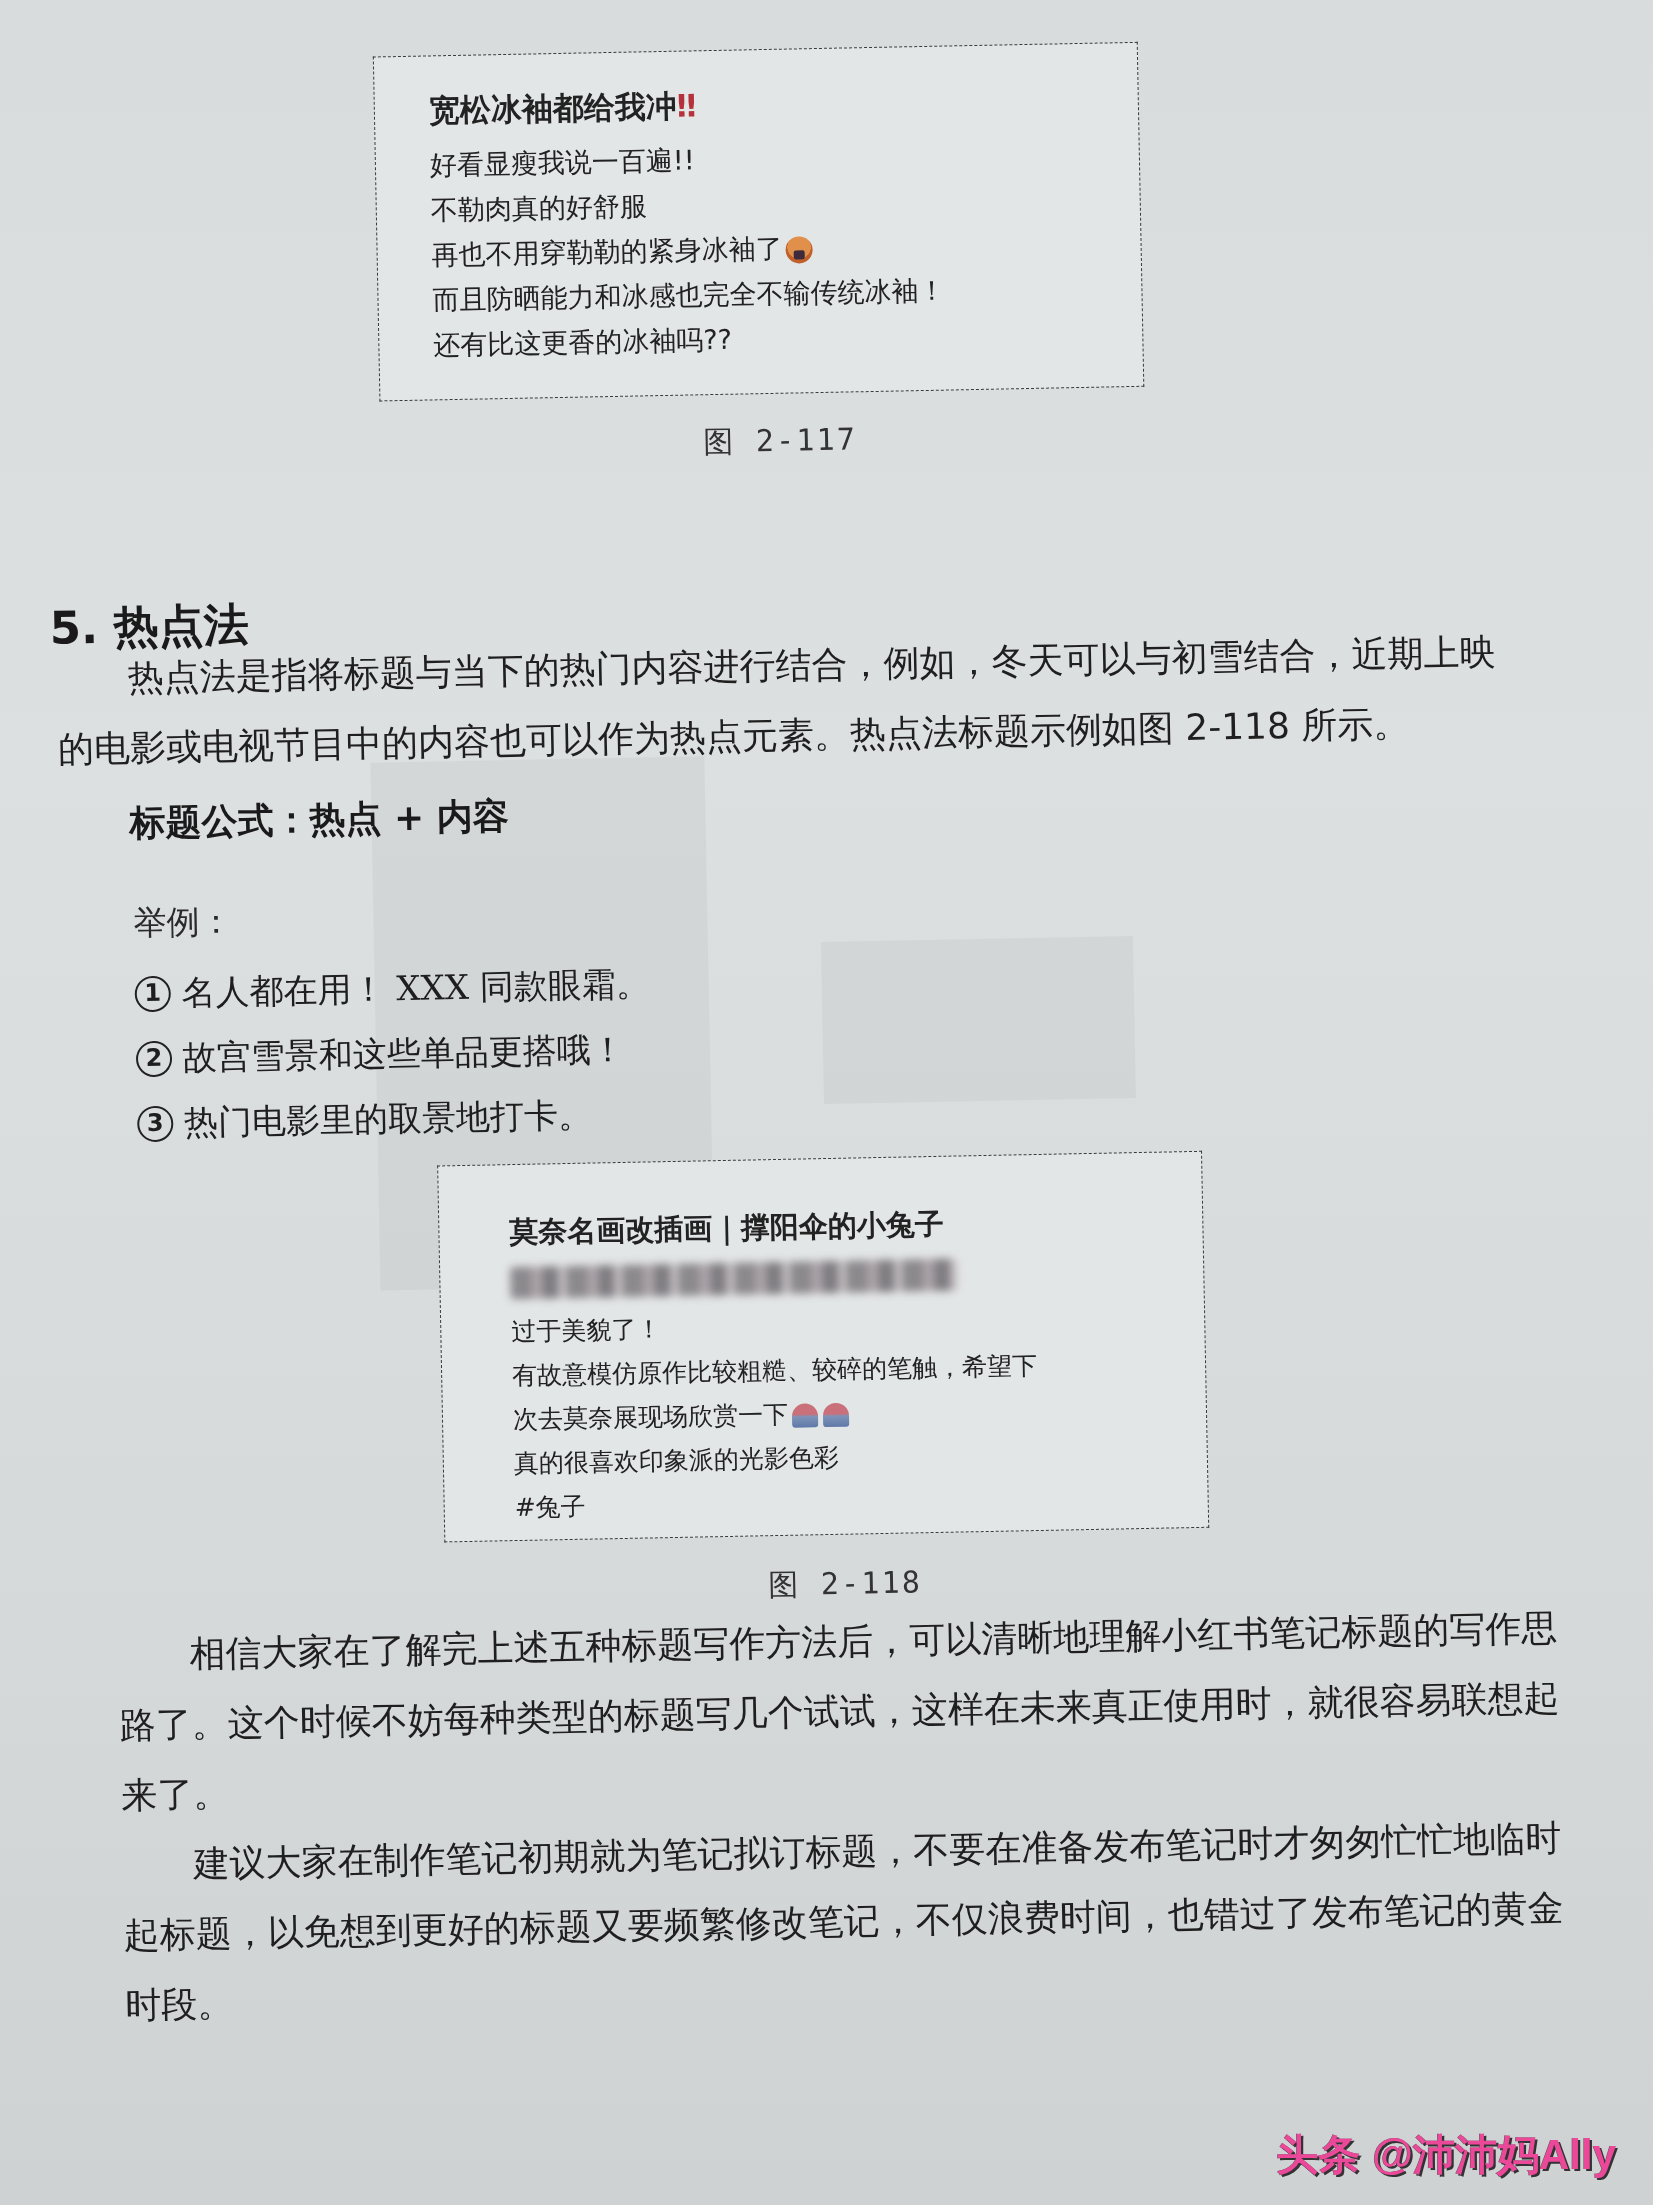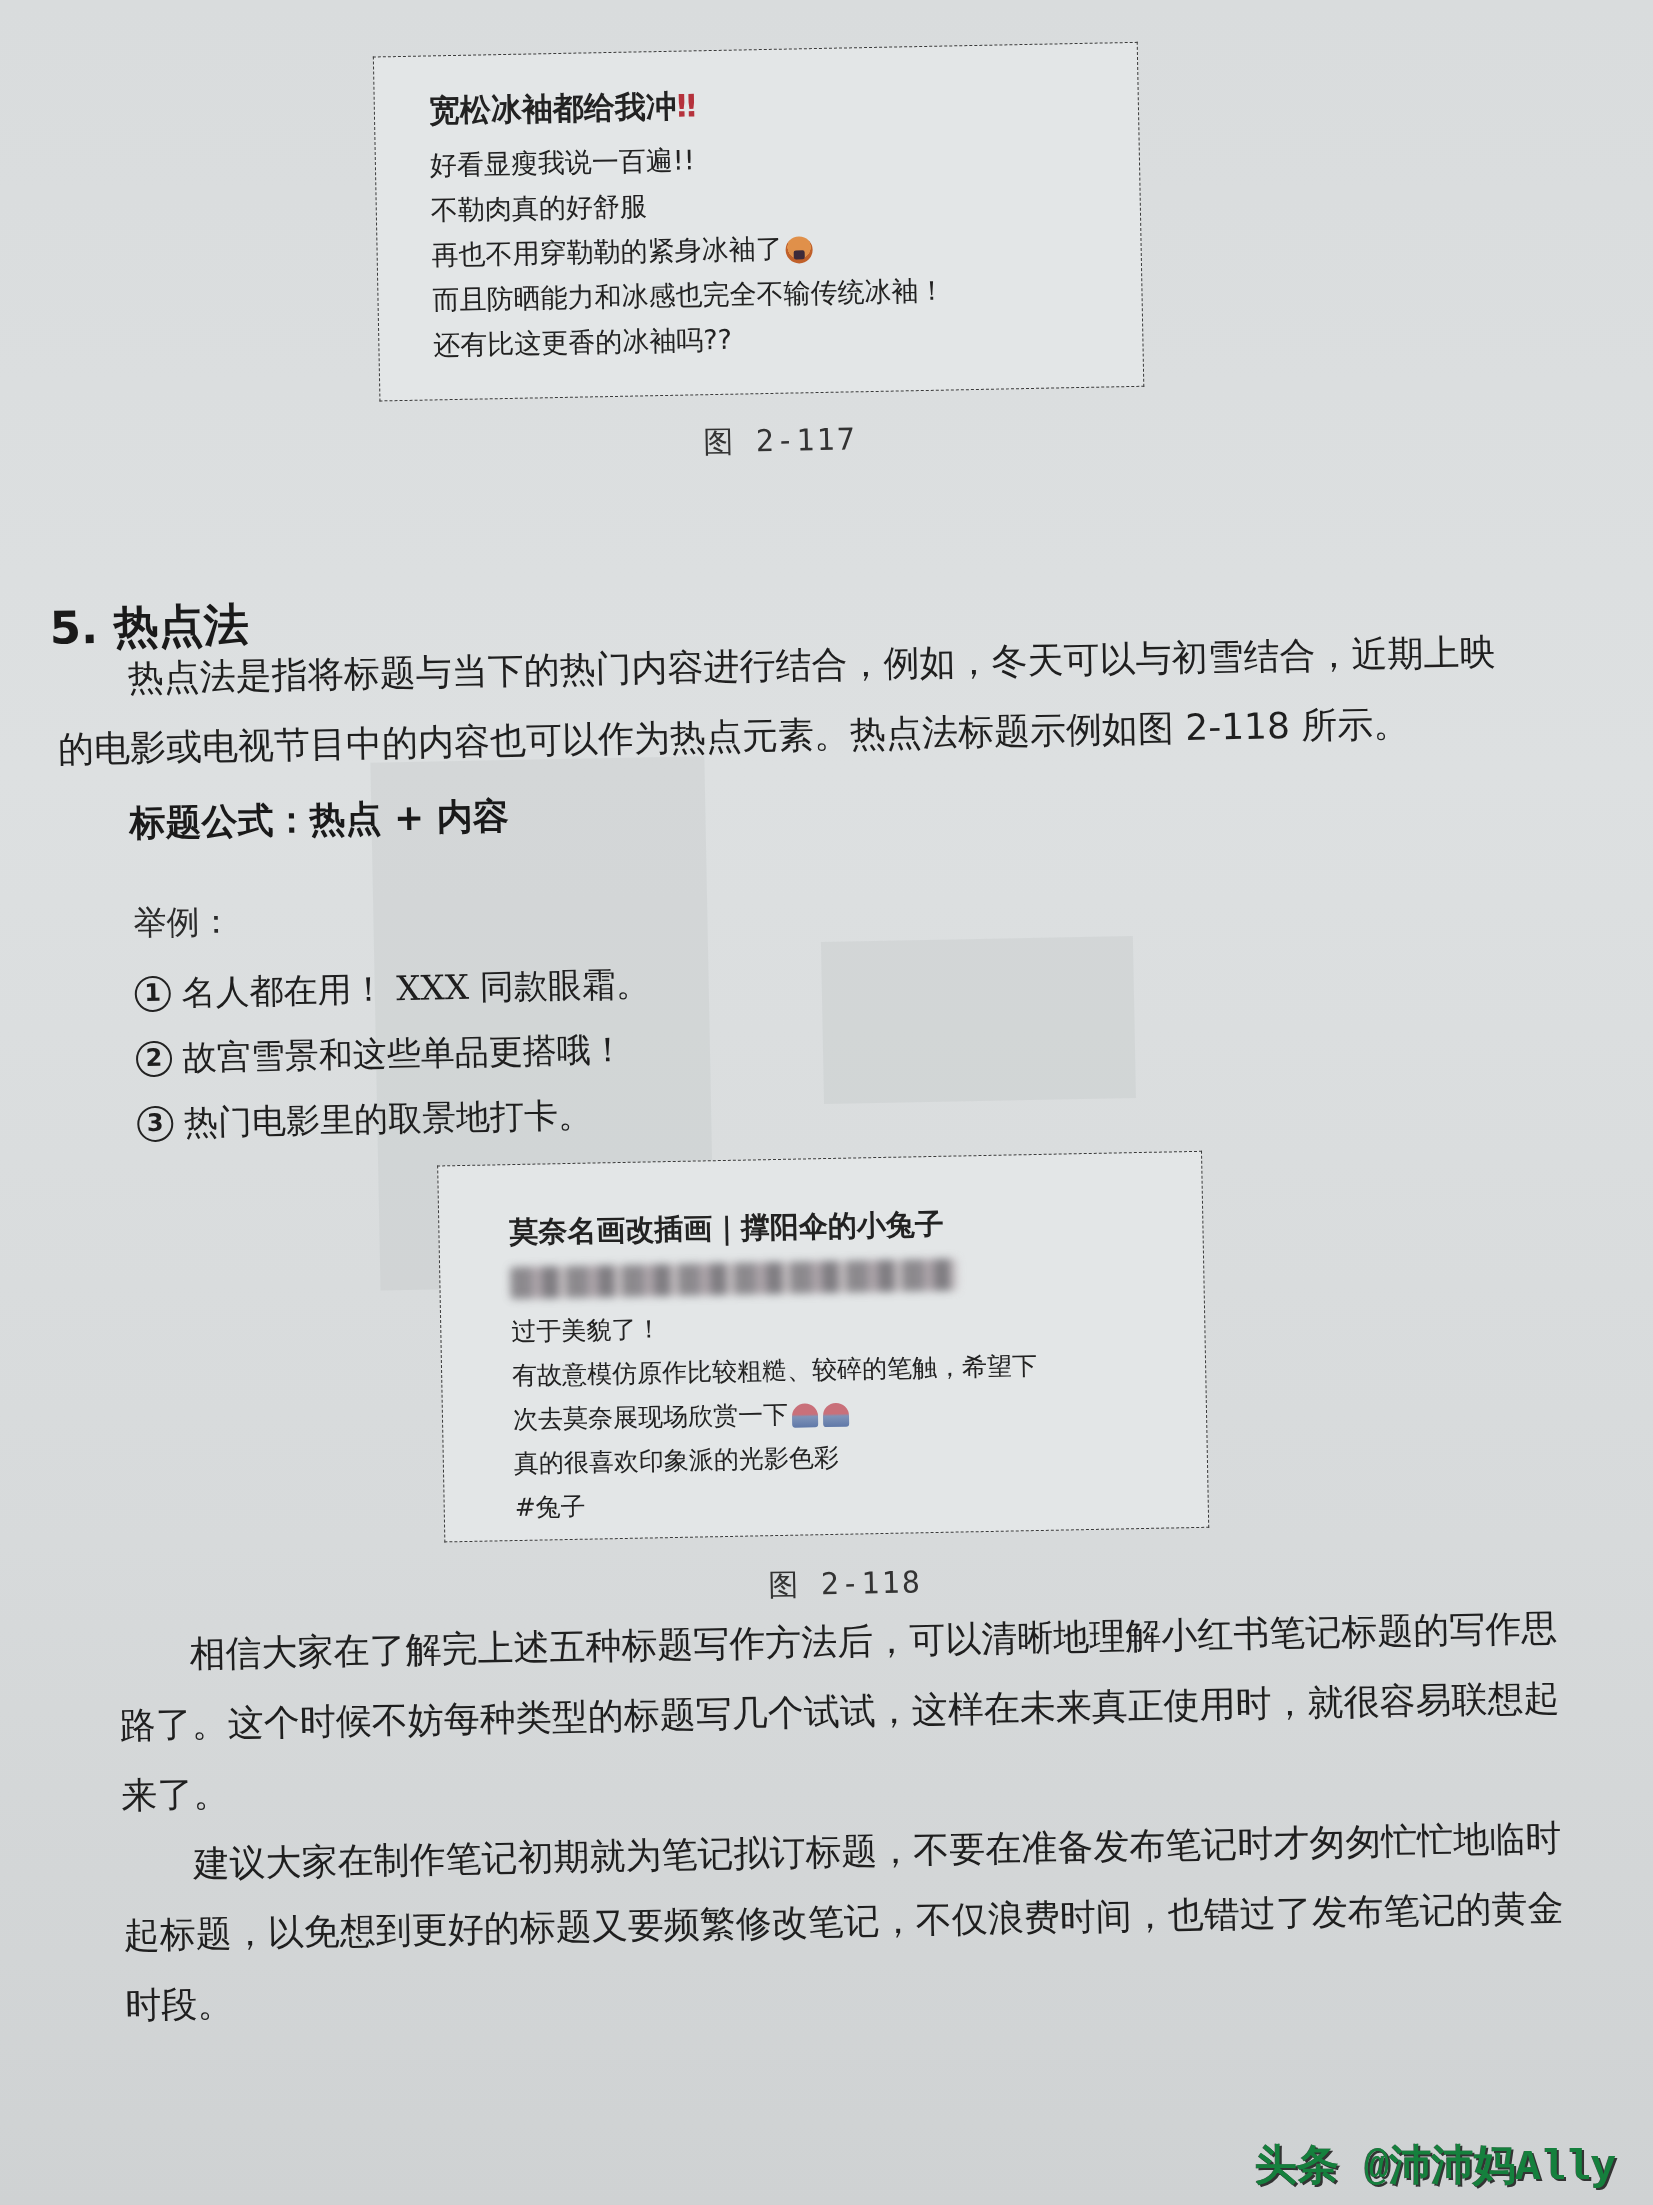--- a/index.html
+++ b/index.html
@@ -58,23 +58,23 @@
     background: radial-gradient(circle at 50% 40%, #e0904a 0 55%, #c0602a 56% 100%);
     vertical-align:middle; position:relative; margin-left:3.2px;
   }
   .emoji-cry::after { content:""; position:absolute; left:8px; top:14px; width:10.8px; height:8.6px; background:#3d2a3a; border-radius:2.2px; }
   .emoji-hot {
     display:inline-block; width:26px; height:24px; margin-left:4.3px; vertical-align:middle;
     border-radius:13px 13px 3.2px 3.2px;
     background: linear-gradient(180deg, #c9707a 0%, #c9707a 45%, #7f93b8 55%, #5f78a8 100%);
   }
   .watermark {
-    position:absolute; right:38px; bottom:12px; font-size:42px; font-weight:bold; color:#15803d;
+    position:absolute; right:38px; bottom:22px; font-size:42px; font-weight:bold; color:#ec4899;
     text-shadow: 2.2px 2.2px 0 #333, -0.5px -0.5px 0 #555;
-    font-family:Liberation Mono, monospace;
+    font-family:Liberation Sans, sans-serif;
   }
 </style>
 </head>
 <body>
 
 <div class="page">
   <div class="ghost" style="left:377px;top:754px;width:334px;height:528px;"></div>
   <div class="ghost" style="left:824px;top:942px;width:312px;height:162px;"></div>
 
   <div class="fig-box fig1">

